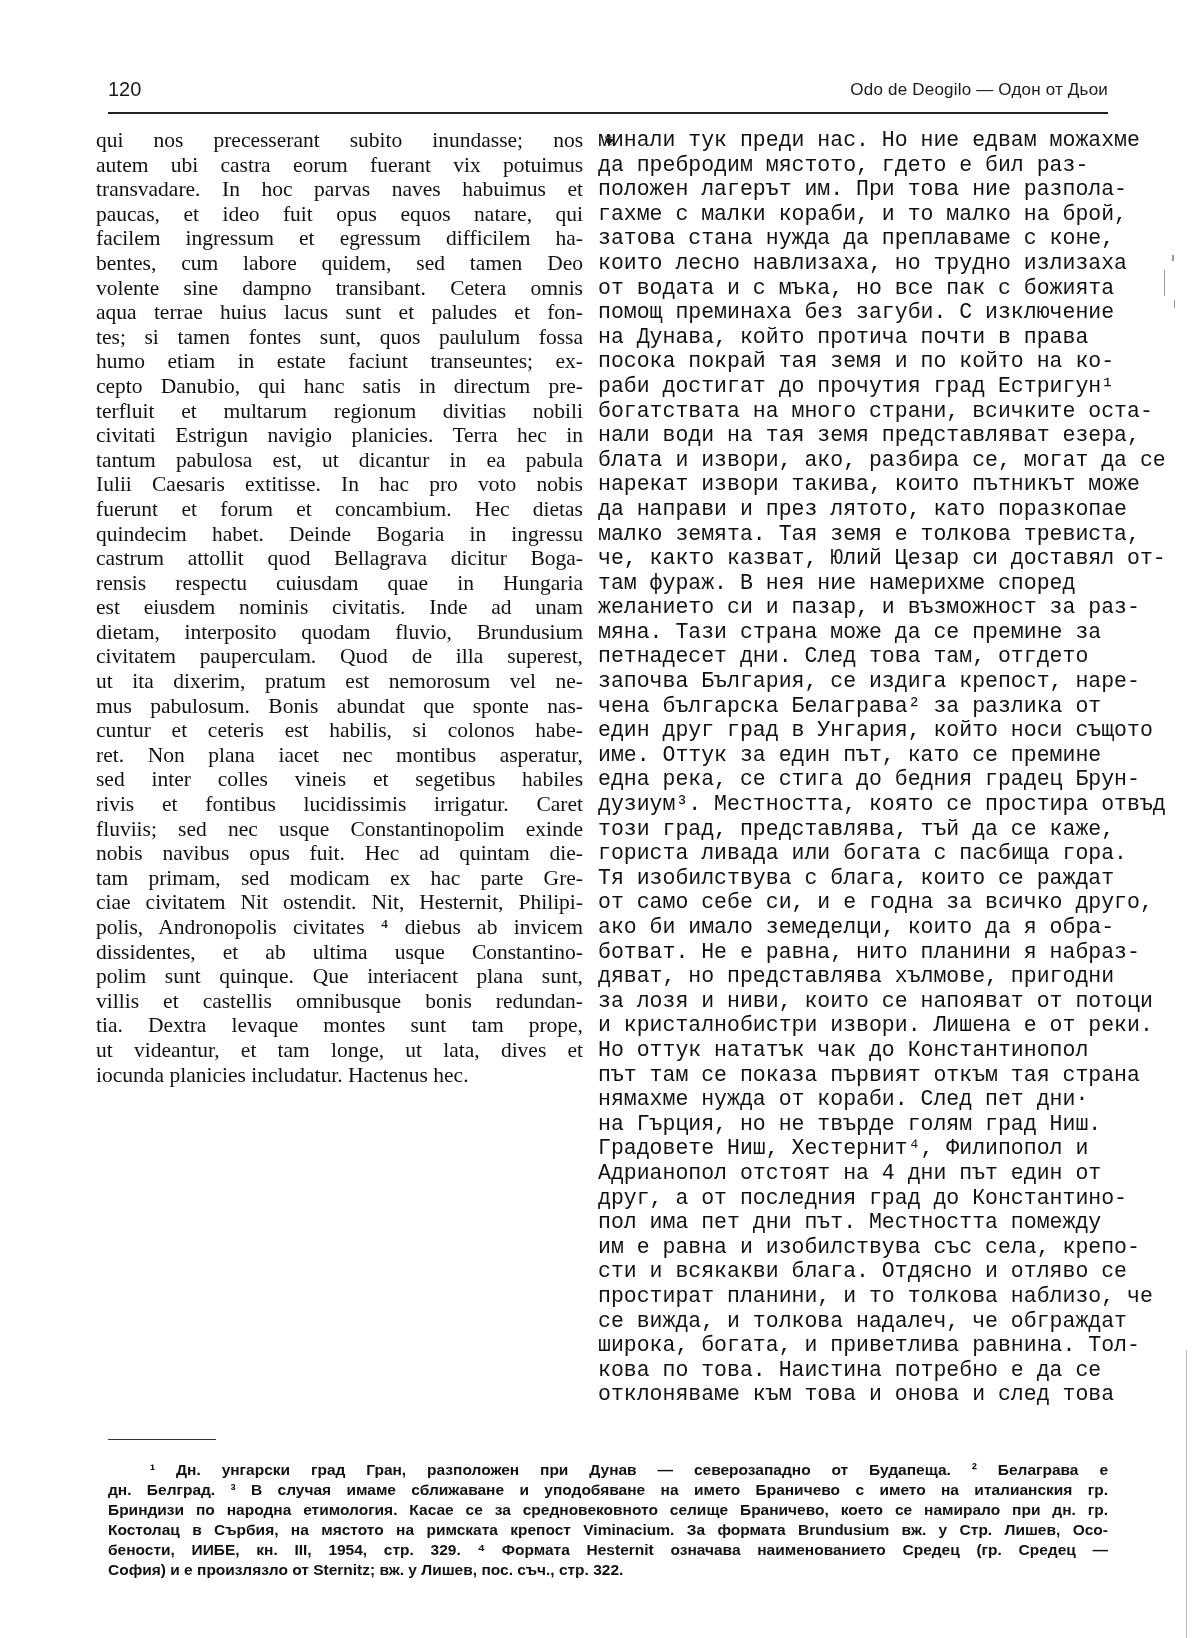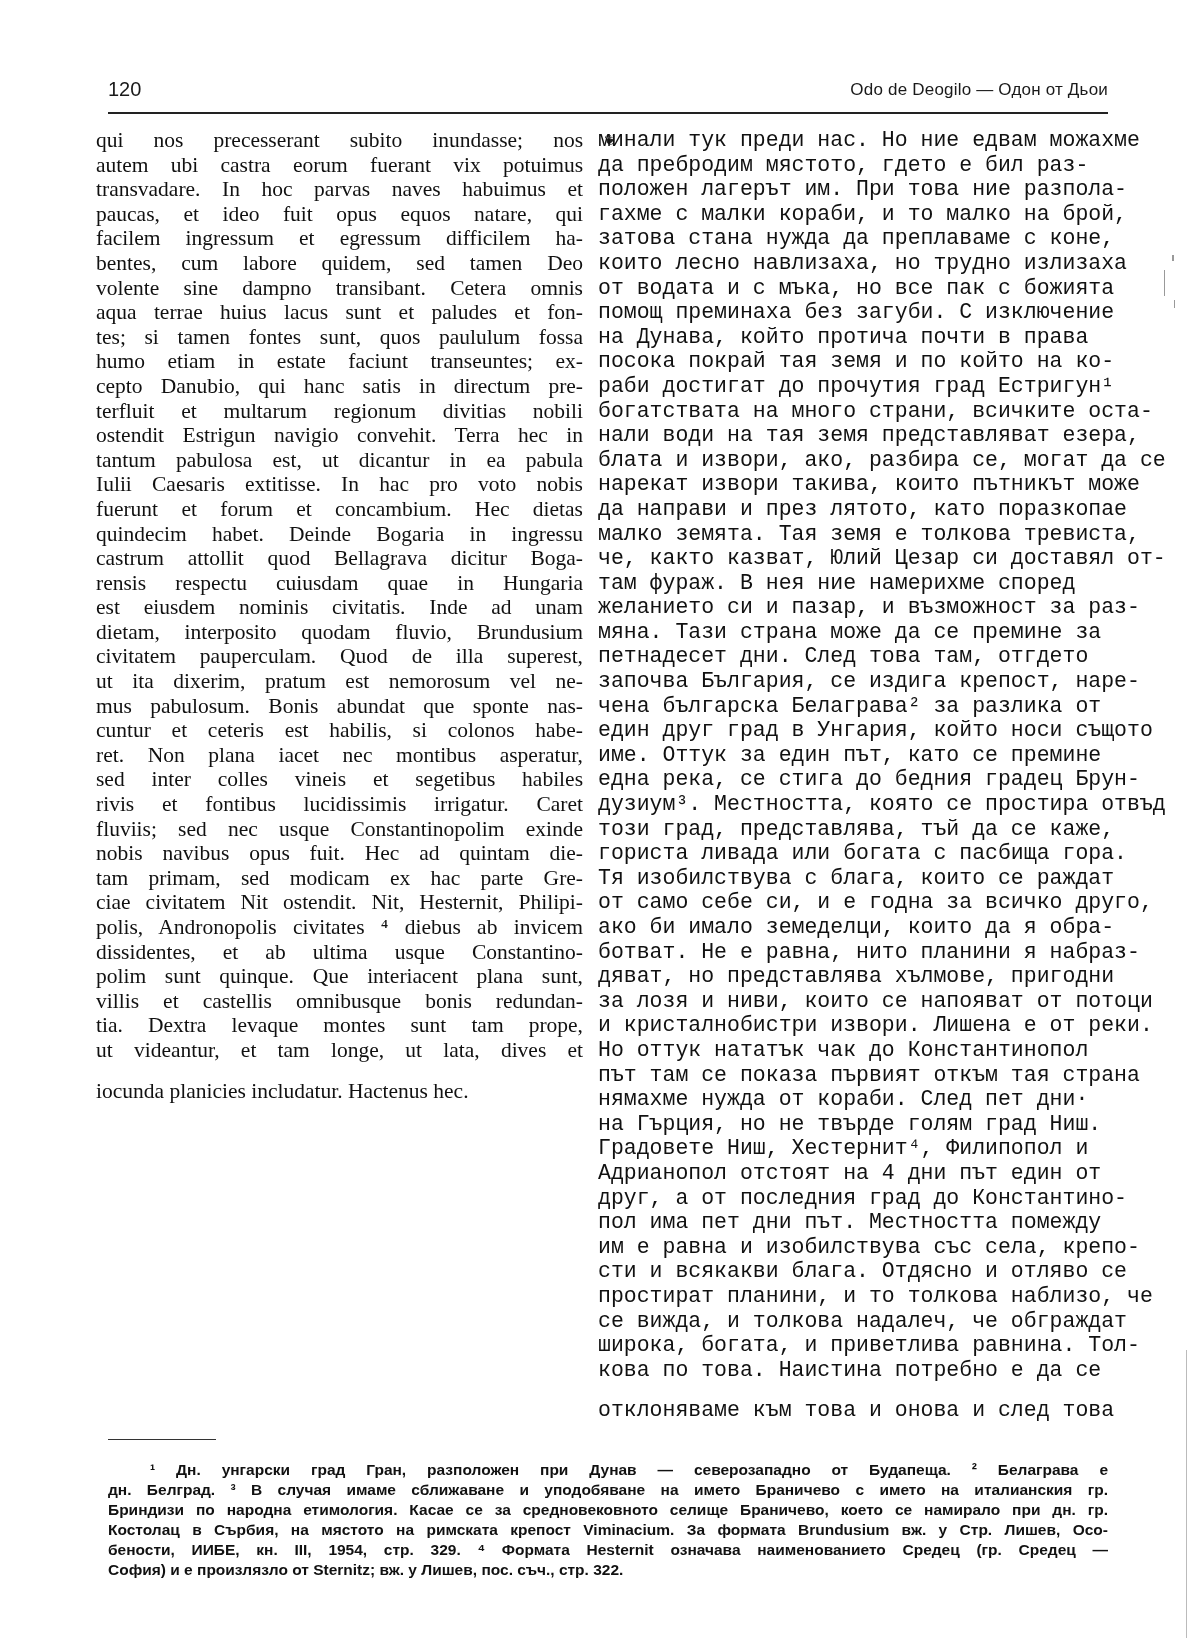--- a/index.html
+++ b/index.html
@@ -13,21 +13,21 @@
   .running-title { position: absolute; left: 0; right: 0; top: 6px; text-align: right; font-size: 17px; letter-spacing: 0.2px; }
   .header-rule { position: absolute; left: 108px; top: 112px; width: 1000px; height: 2px; background: #222; }
   .col {
     position: absolute; top: 128px;
     font-family: "Liberation Serif", serif; font-size: 21.5px; line-height: 24.6px;
     text-align: justify; text-align-last: justify; color: #111;
   }
   .col-latin { left: 96px; width: 487px; }
   .col-bg { left: 598px; width: 474px; font-family: Liberation Mono, monospace; }
   .line { display: block; white-space: nowrap; height: 24.6px; }
-  .line.last { text-align-last: left; margin-top: 16px; }
+  .line.last { text-align-last: left; }
   .marker {
     position: absolute; left: 604px; top: 132px; width: 26px; height: 20px;
     font-family: "DejaVu Sans", sans-serif; font-size: 14px; color: #222;
   }
   .footnote-rule { position: absolute; left: 108px; top: 1439px; width: 108px; height: 1px; background: #333; }
   .footnotes {
     position: absolute; left: 108px; top: 1452px; width: 1000px;
     font-family: "Liberation Sans", sans-serif; font-size: 15.5px; line-height: 20px; color: #111;
     font-weight: bold;
     margin-top: 8px;
@@ -55,21 +55,21 @@
       <span class="line">transvadare. In hoc parvas naves  habuimus et</span>
       <span class="line">paucas,  et  ideo  fuit  opus  equos  natare,  qui</span>
       <span class="line">facilem  ingressum  et  egressum  difficilem  ha-</span>
       <span class="line">bentes,  cum  labore  quidem,  sed  tamen  Deo</span>
       <span class="line">volente sine dampno transibant. Cetera omnis</span>
       <span class="line">aqua terrae huius lacus sunt et paludes et fon-</span>
       <span class="line">tes; si tamen fontes sunt, quos paululum fossa</span>
       <span class="line">humo etiam in estate faciunt  transeuntes; ex-</span>
       <span class="line">cepto Danubio, qui hanc satis in directum pre-</span>
       <span class="line">terfluit et  multarum  regionum  divitias  nobili</span>
-      <span class="line">ostendit Estrigun navigio convehit. Terra hec in</span>
+      <span class="line">civitati Estrigun navigio planicies. Terra hec in</span>
       <span class="line">tantum pabulosa est, ut dicantur in ea pabula</span>
       <span class="line">Iulii Caesaris extitisse. In hac pro voto nobis</span>
       <span class="line">fuerunt et forum et concambium. Hec dietas</span>
       <span class="line">quindecim habet. Deinde Bogaria in ingressu</span>
       <span class="line">castrum attollit quod Bellagrava dicitur Boga-</span>
       <span class="line">rensis  respectu  cuiusdam  quae  in  Hungaria</span>
       <span class="line">est eiusdem  nominis  civitatis.  Inde  ad  unam</span>
       <span class="line">dietam, interposito quodam fluvio, Brundusium</span>
       <span class="line">civitatem pauperculam. Quod de illa superest,</span>
       <span class="line">ut ita dixerim, pratum est  nemorosum vel ne-</span>

